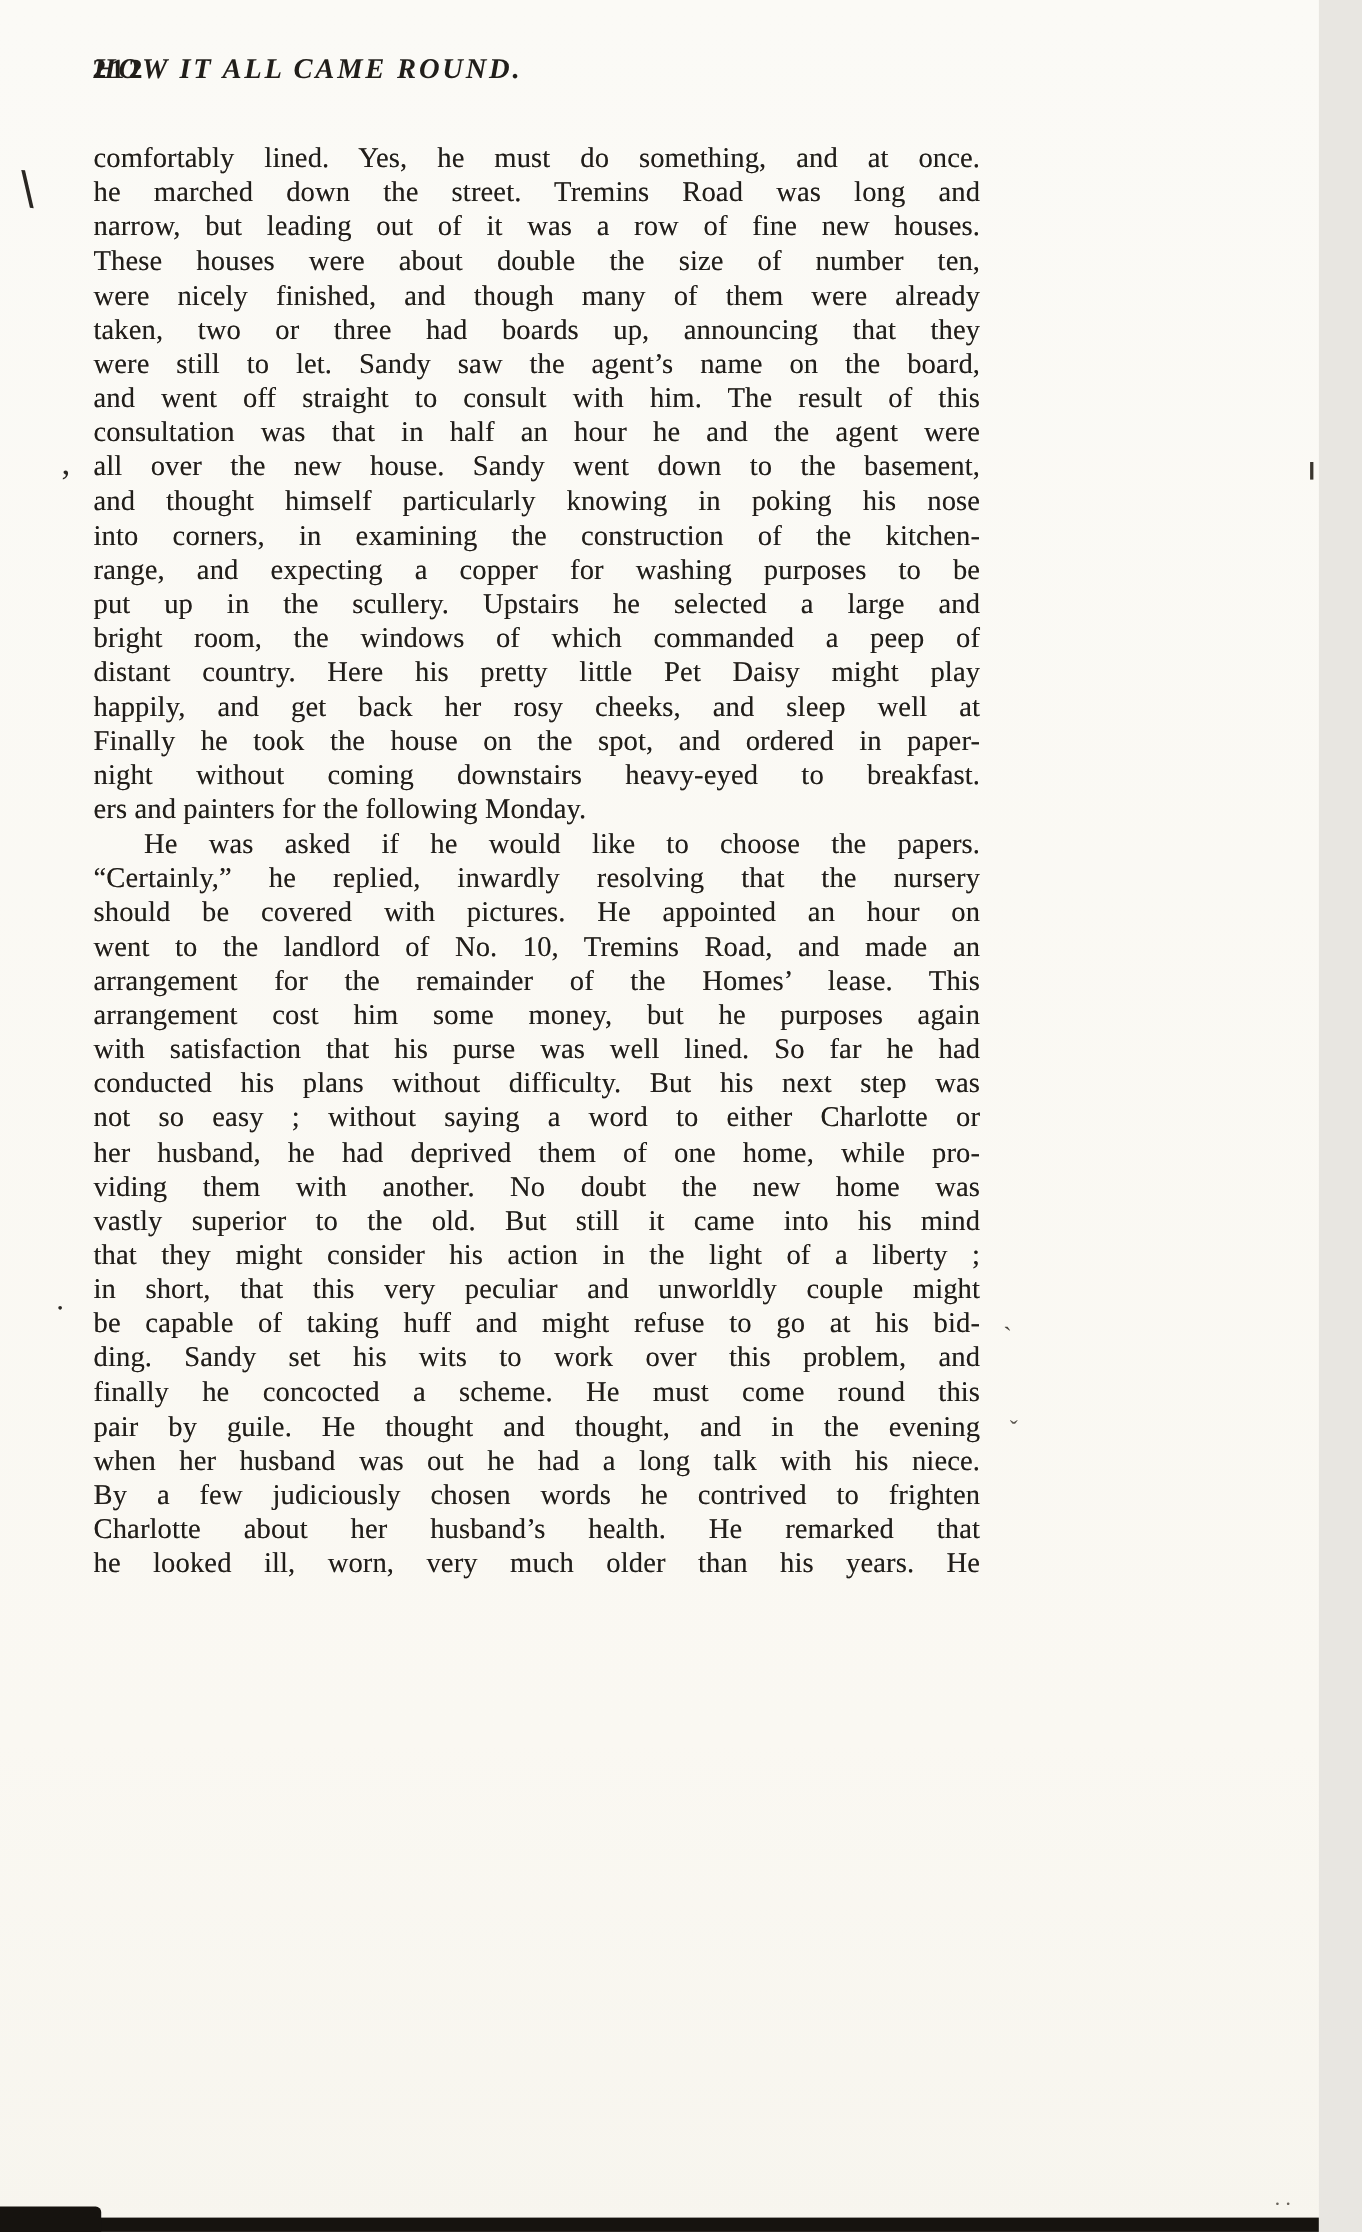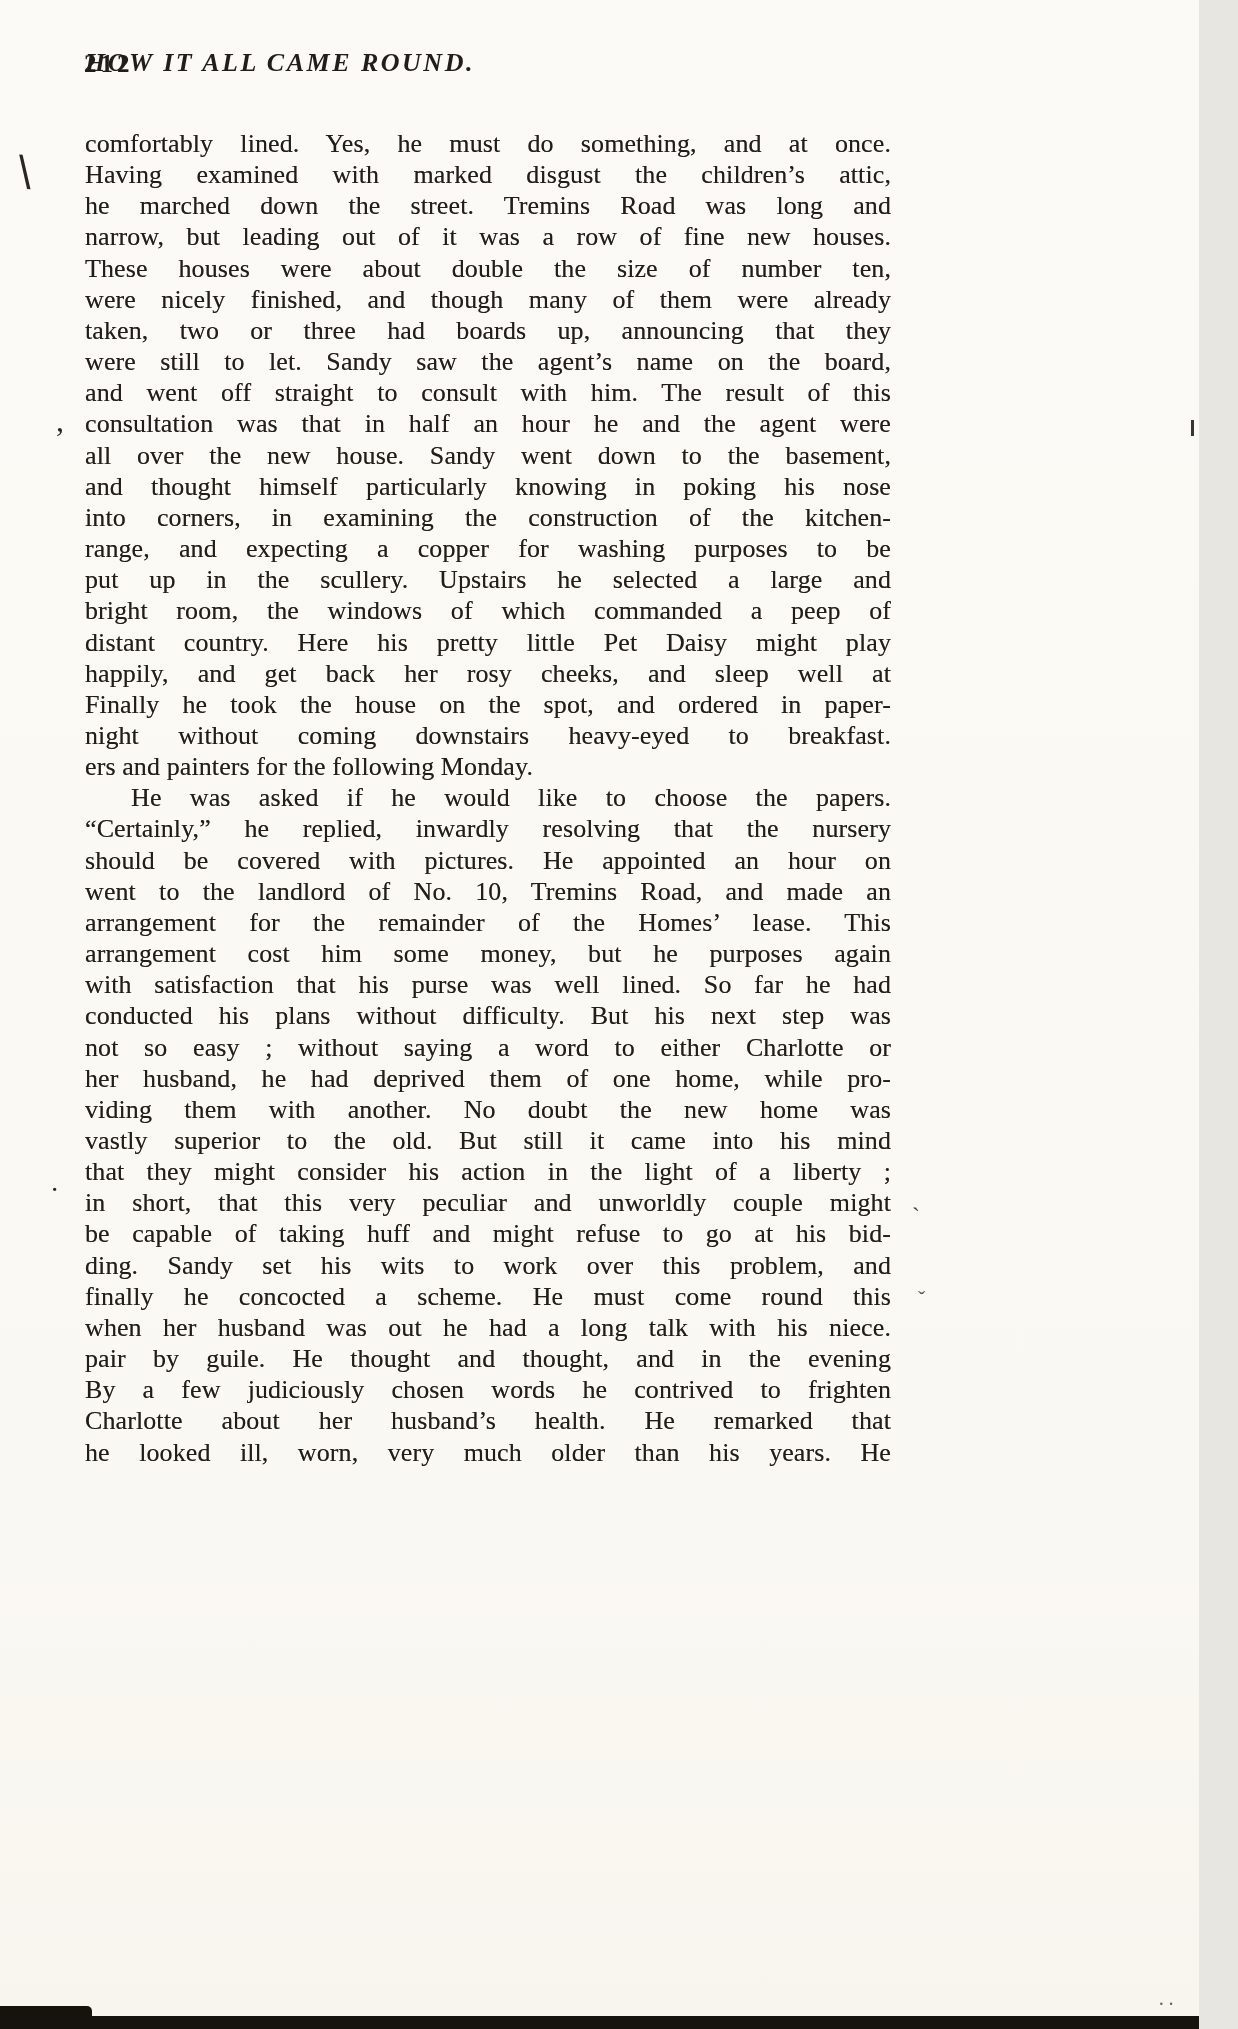--- a/index.html
+++ b/index.html
@@ -132,21 +132,20 @@
 
 <div class="page">
 
   <div>
     <span class="pagenum">212</span>
     <div class="running-title">HOW IT ALL CAME ROUND.</div>
   </div>
 
   <div class="body-text" id="body-text">
       <div class="line">comfortably lined. Yes, he must do something, and at once.</div>
-      <div class="line">Having examined with marked disgust the children’s attic,</div>
       <div class="line">he marched down the street. Tremins Road was long and</div>
       <div class="line">narrow, but leading out of it was a row of fine new houses.</div>
       <div class="line">These houses were about double the size of number ten,</div>
       <div class="line">were nicely finished, and though many of them were already</div>
       <div class="line">taken, two or three had boards up, announcing that they</div>
       <div class="line">were still to let. Sandy saw the agent’s name on the board,</div>
       <div class="line">and went off straight to consult with him. The result of this</div>
       <div class="line">consultation was that in half an hour he and the agent were</div>
       <div class="line">all over the new house. Sandy went down to the basement,</div>
       <div class="line">and thought himself particularly knowing in poking his nose</div>
@@ -169,22 +168,22 @@
       <div class="line">conducted his plans without difficulty. But his next step was</div>
       <div class="line">not so easy ; without saying a word to either Charlotte or</div>
       <div class="line">her husband, he had deprived them of one home, while pro-</div>
       <div class="line">viding them with another. No doubt the new home was</div>
       <div class="line">vastly superior to the old. But still it came into his mind</div>
       <div class="line">that they might consider his action in the light of a liberty ;</div>
       <div class="line">in short, that this very peculiar and unworldly couple might</div>
       <div class="line">be capable of taking huff and might refuse to go at his bid-</div>
       <div class="line">ding. Sandy set his wits to work over this problem, and</div>
       <div class="line">finally he concocted a scheme. He must come round this</div>
+      <div class="line">pair by guile. He thought and thought, and in the evening</div>
       <div class="line">when her husband was out he had a long talk with his niece.</div>
-      <div class="line">pair by guile. He thought and thought, and in the evening</div>
       <div class="line">By a few judiciously chosen words he contrived to frighten</div>
       <div class="line">Charlotte about her husband’s health. He remarked that</div>
       <div class="line">he looked ill, worn, very much older than his years. He</div>
     </div>
 
   <span class="mark mark-slash">\</span>
   <span class="mark mark-comma">,</span>
   <span class="mark mark-dot">·</span>
   <span class="mark mark-tick">`</span>
   <span class="mark mark-tick2">ˇ</span>

